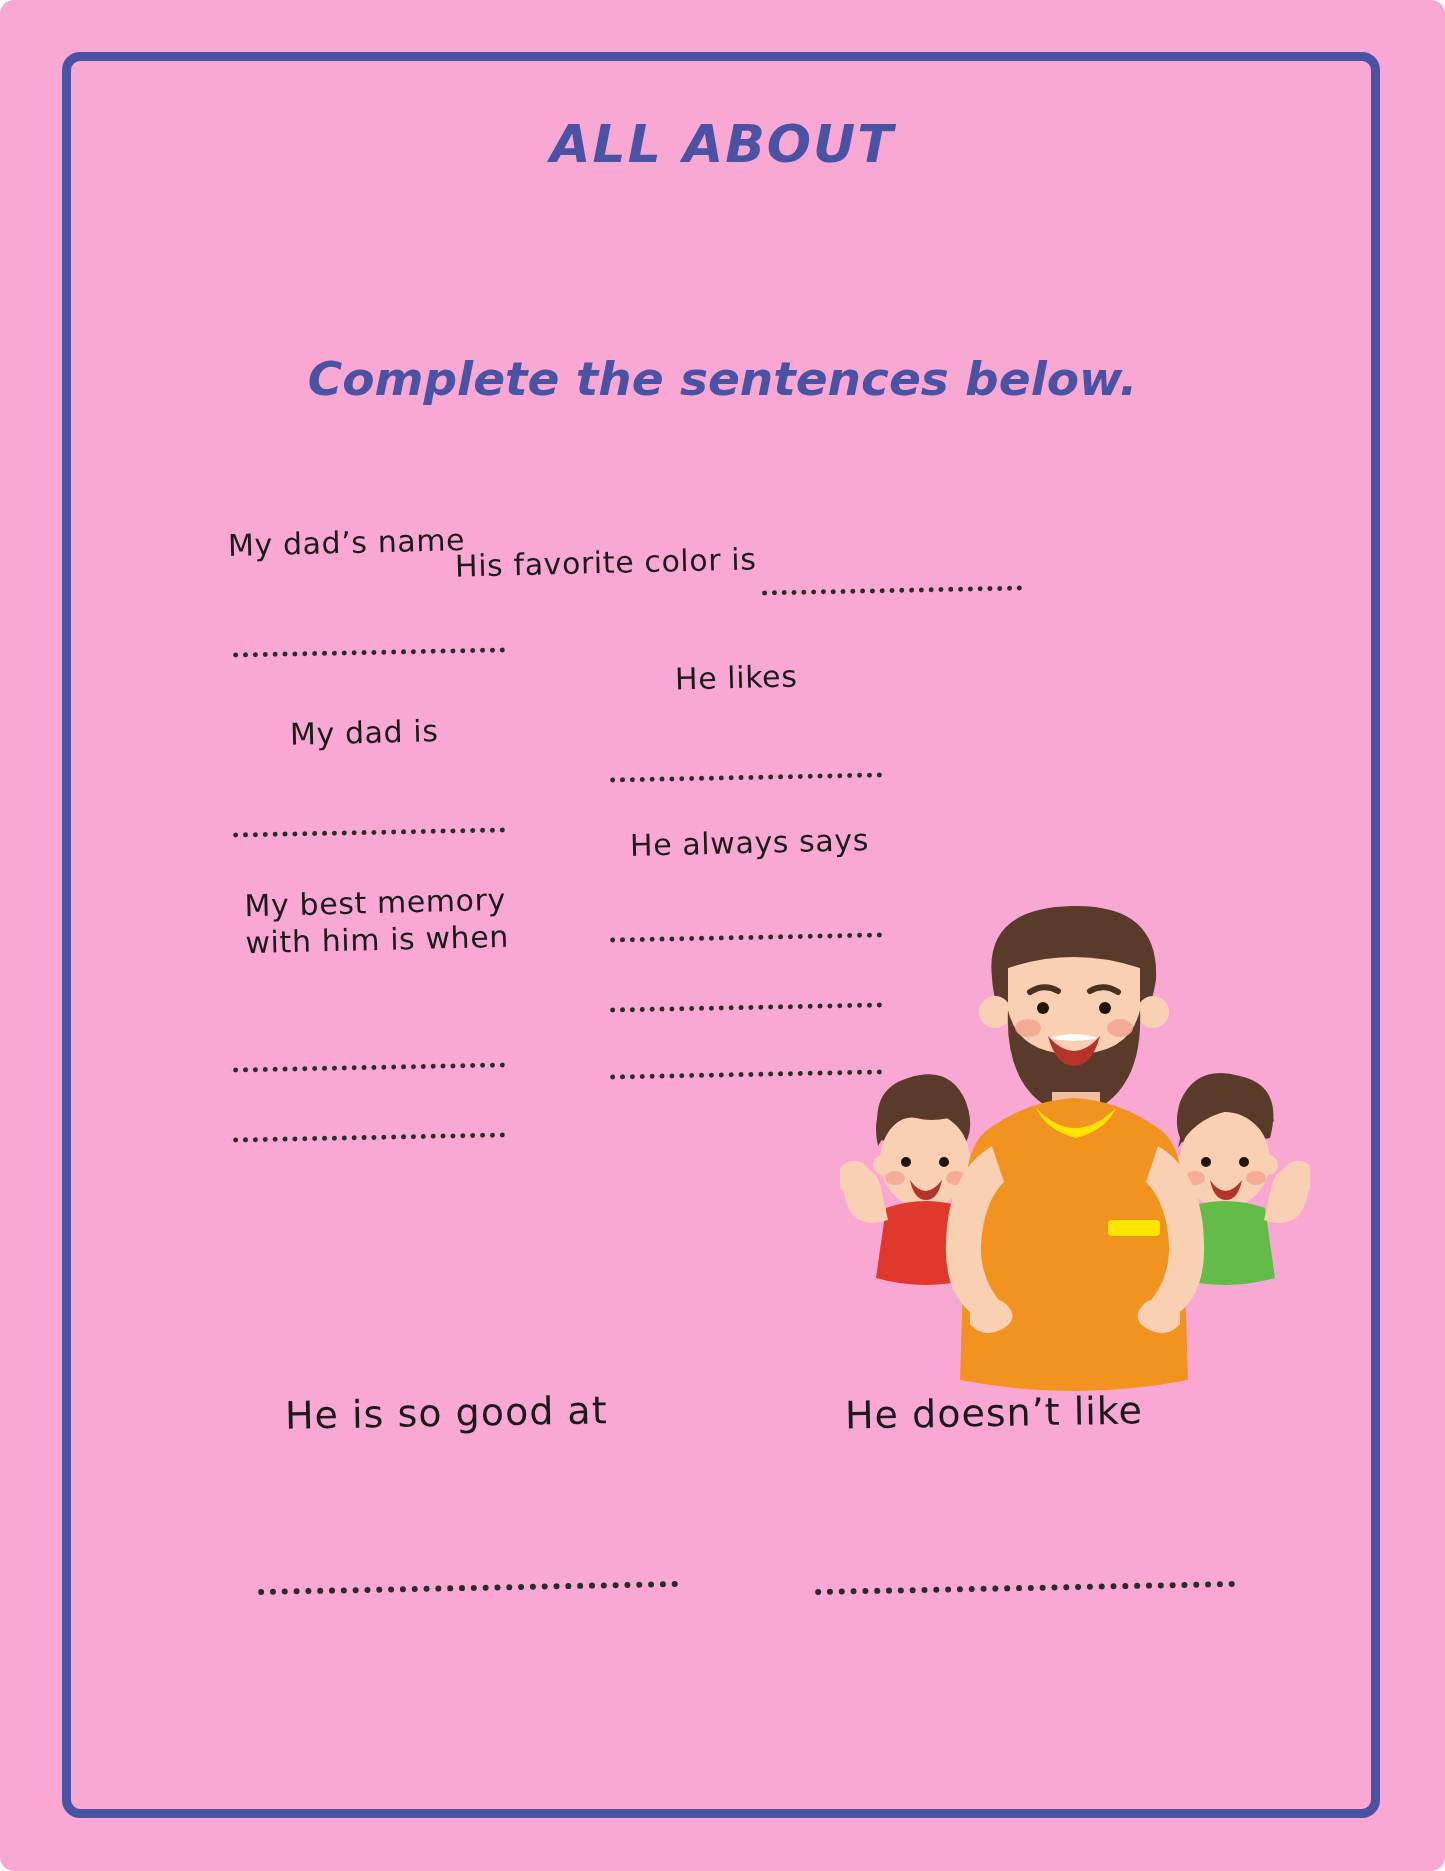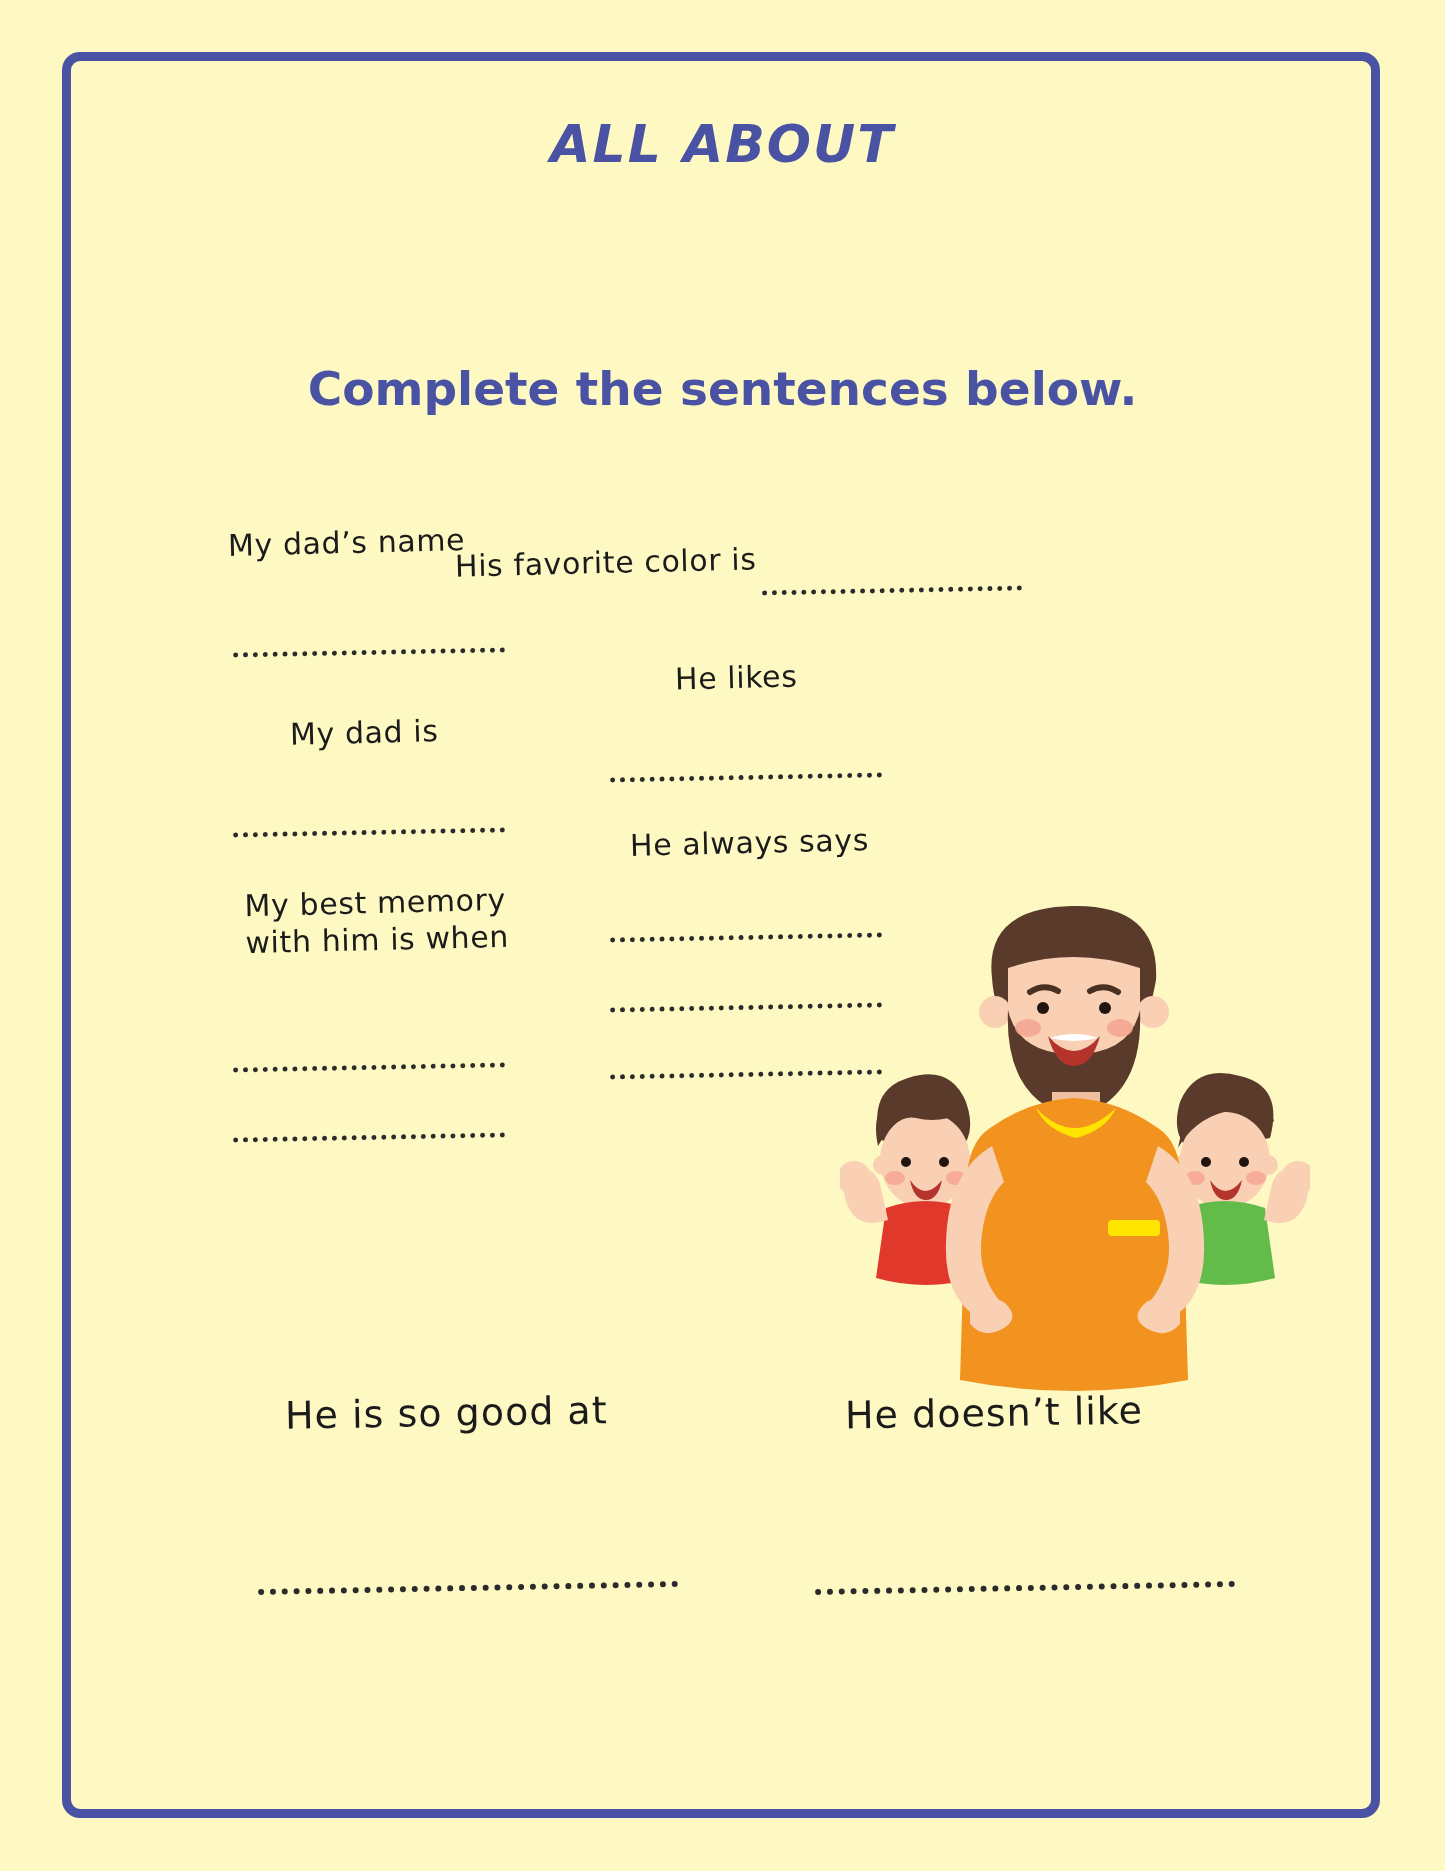--- a/index.html
+++ b/index.html
@@ -13,21 +13,22 @@
     position: relative;
     font-family: "Liberation Sans", sans-serif;
     overflow: hidden;
   }
 
   .page {
     position: absolute;
     left: 0; top: 0;
     width: 1445px;
     height: 1871px;
-    background: #fef9c3;
+    background: #f9a8d4;
+    border-radius: 14px;
   }
 
   
   .frame {
     position: absolute;
     left: 62px;
     top: 52px;
     width: 1318px;
     height: 1766px;
     border: 9px solid #4a52a3;
@@ -63,28 +64,29 @@
     color: #0b0b0b;
     -webkit-text-stroke: 4px #0b0b0b;
     text-shadow:
       -7px 7px 0 #ffffff,
       -7px 7px 0 #4a52a3,
       -6px 6px 0 #4a52a3,
       -5px 5px 0 #4a52a3;
   }
   .subtitle {
     position: absolute;
-    left: 0; top: 365px;
+    left: 0; top: 355px;
     width: 1445px;
     text-align: center;
     font-family: "DejaVu Sans", sans-serif;
     font-weight: bold;
     font-size: 47px;
     color: #4a52a3;
     line-height: 1;
+    font-style: italic;
   }
 
   
   .prompt {
     position: absolute;
     font-family: "DejaVu Sans", sans-serif;
     font-size: 30px;
     color: #1b1b1b;
     line-height: 1.22;
     white-space: pre-line;

